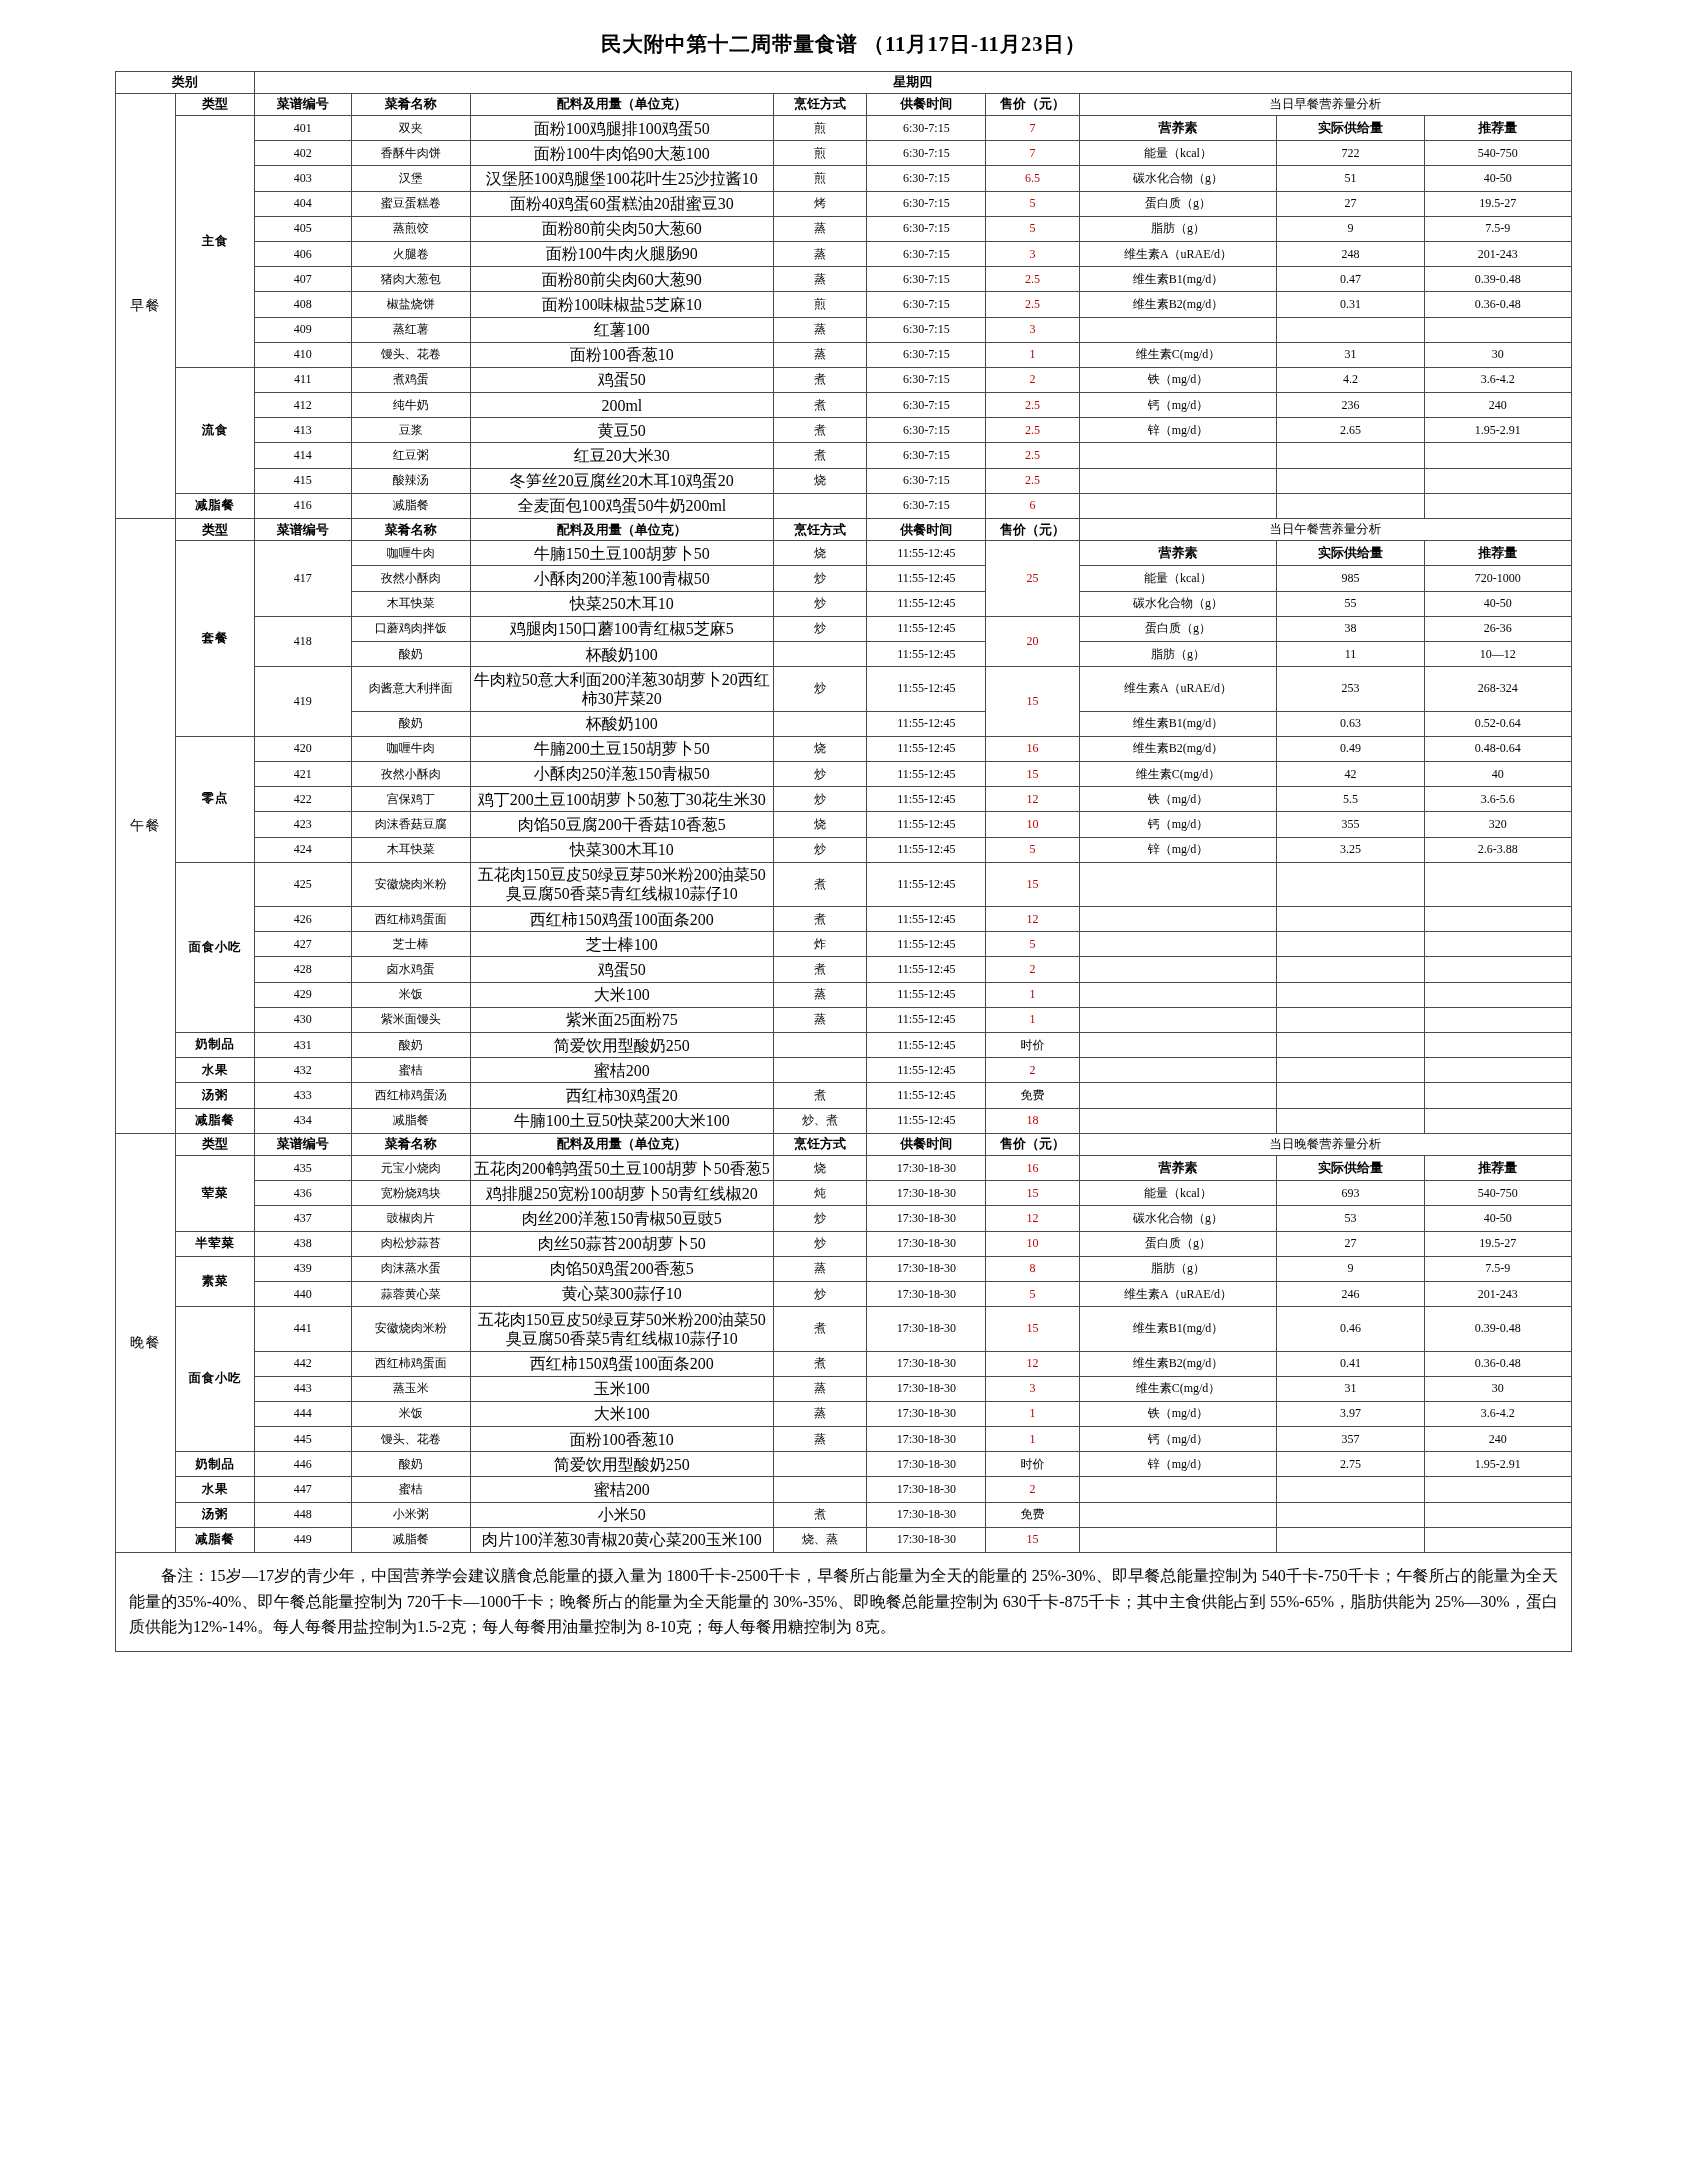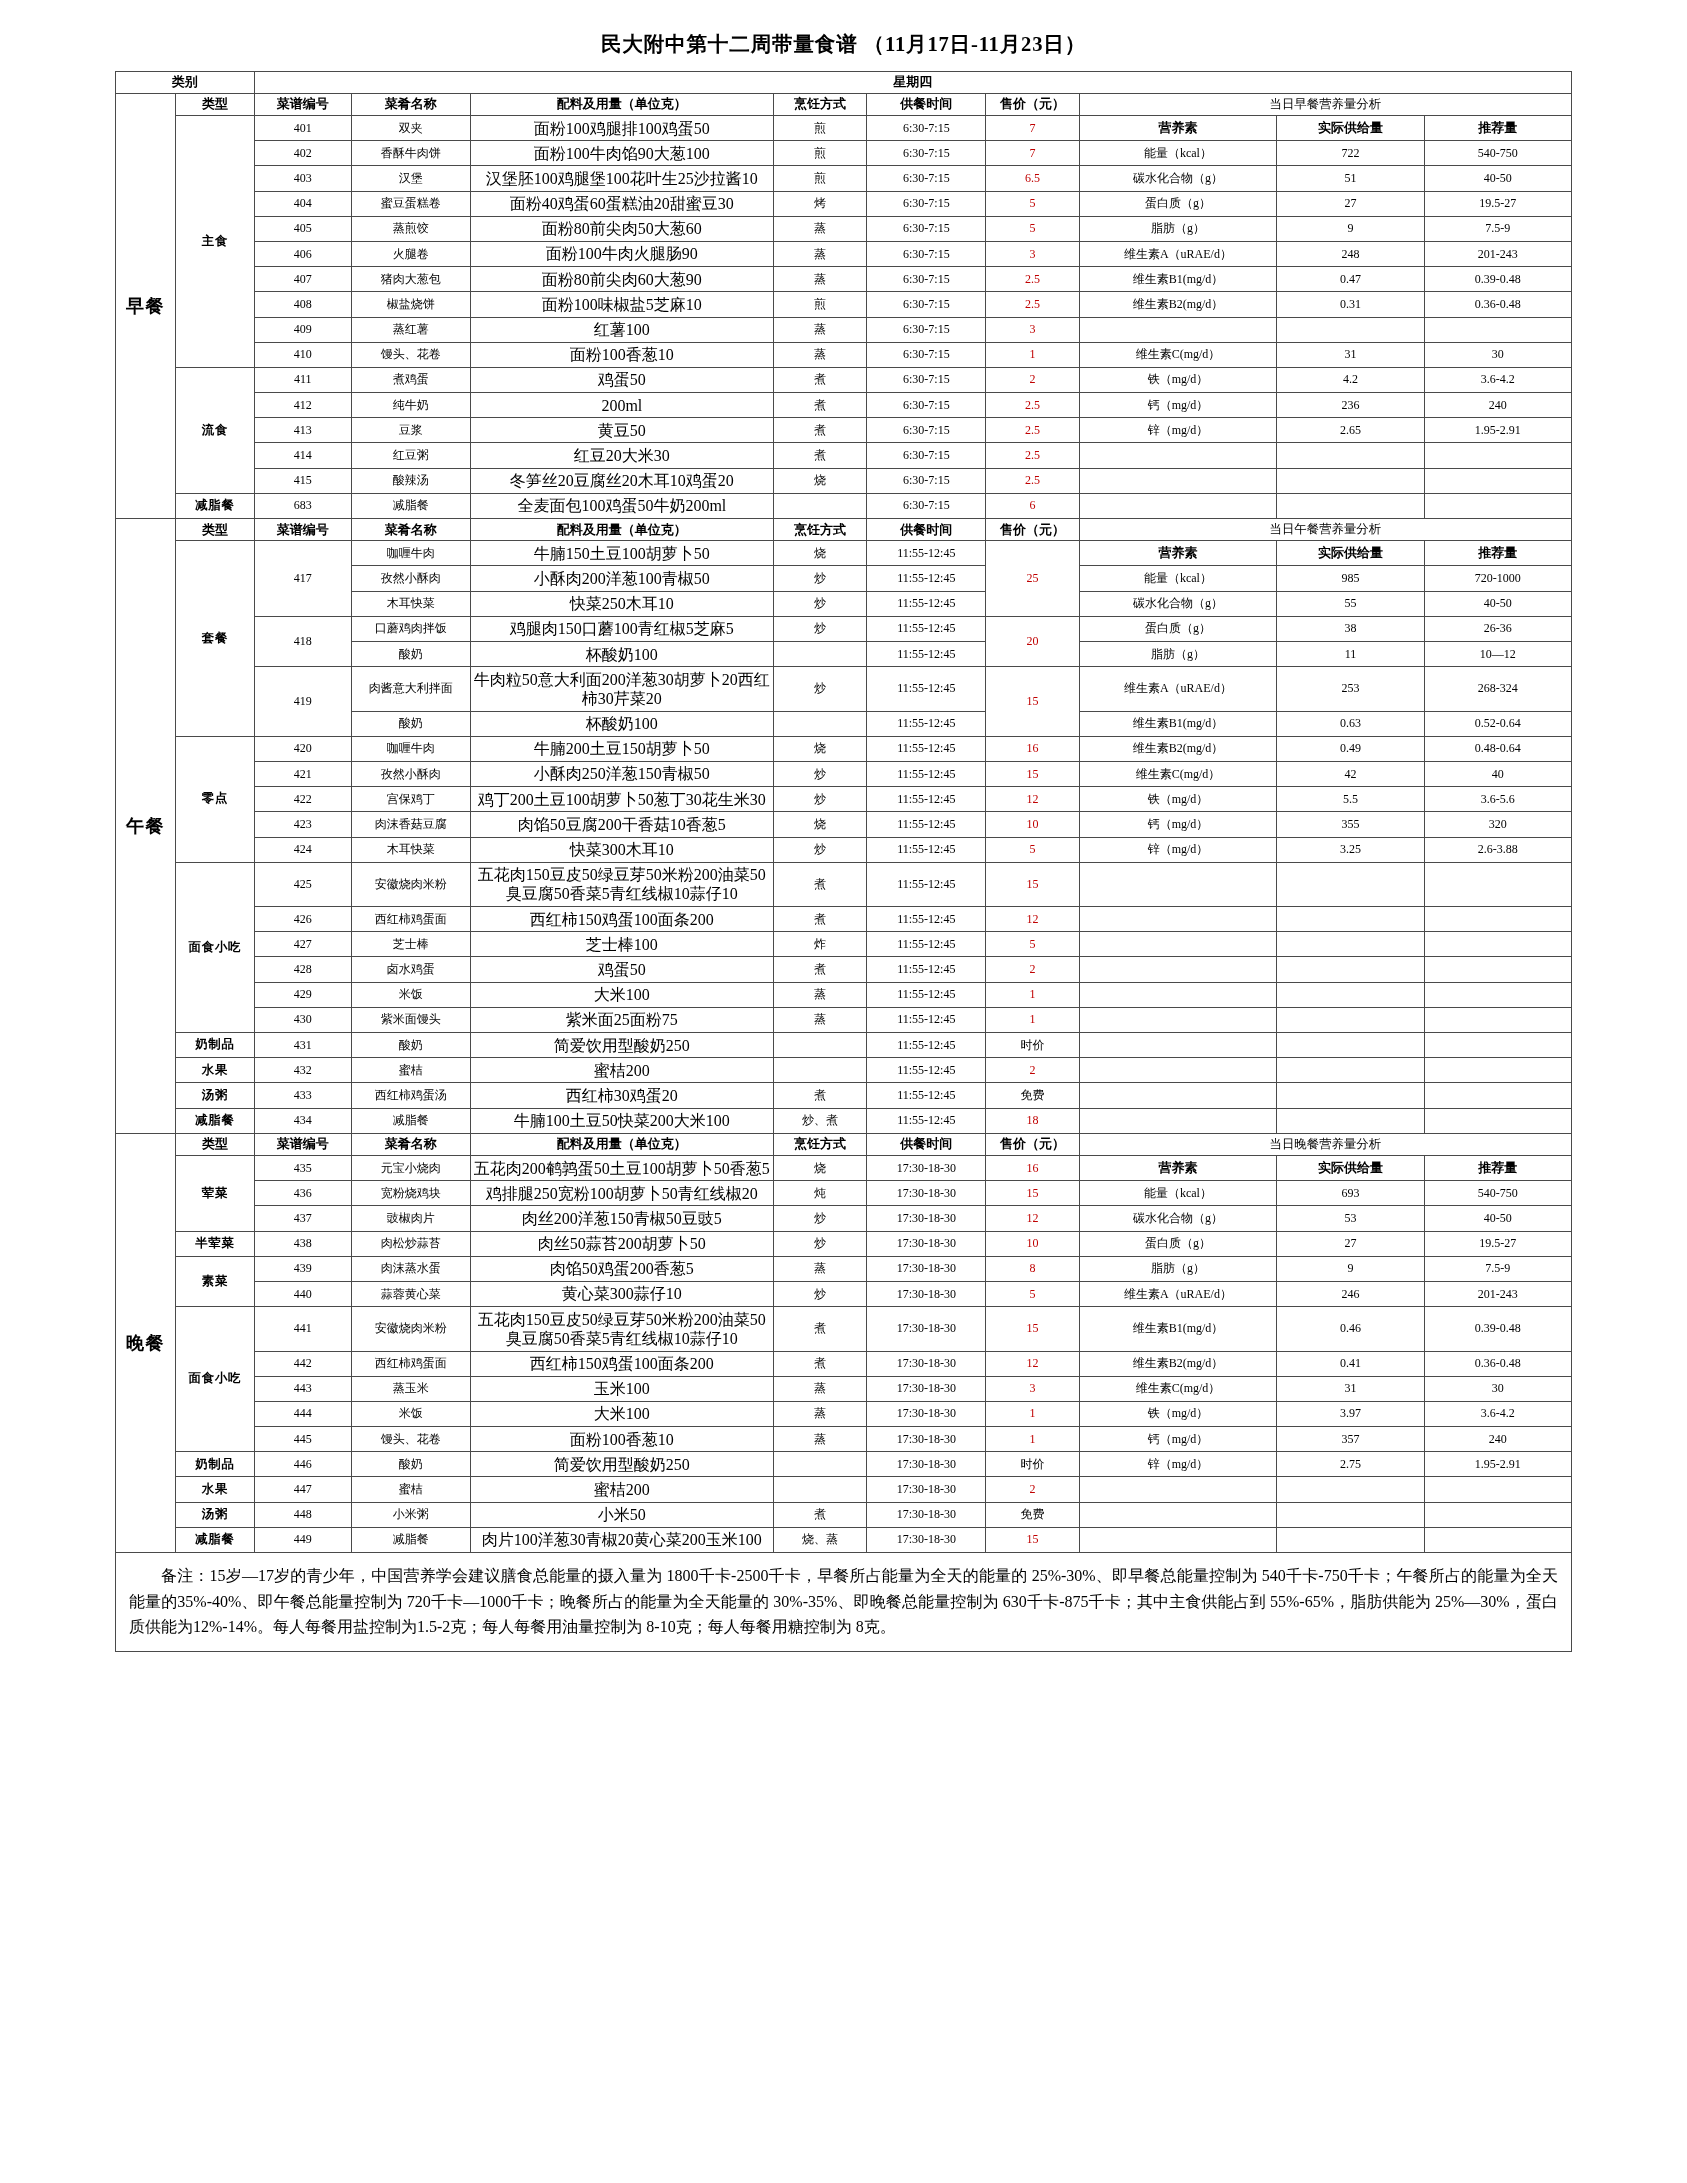--- a/index.html
+++ b/index.html
@@ -37,22 +37,22 @@
     text-align: center;
     vertical-align: middle;
     padding: 2.5px 1.6px;
     word-break: break-all;
   }
   .hdr {
     font-weight: bold;
     font-size: 13px;
   }
   .meal {
-    font-weight: bold;
-    font-size: 18px;
+    font-weight: normal;
+    font-size: 14px;
     letter-spacing: 1.6px;
   }
   .group {
     font-weight: bold;
     font-size: 12.4px;
     letter-spacing: 0.8px;
   }
   .price {
     color: #c00000;
   }
@@ -286,21 +286,21 @@
         <td>烧</td>
         <td>6:30-7:15</td>
         <td class="price">2.5</td>
         <td class="blank"></td>
         <td class="blank"></td>
         <td class="blank"></td>
       </tr>
 
       <tr>
         <td class="group">减脂餐</td>
-        <td>683</td>
+        <td>416</td>
         <td>减脂餐</td>
         <td class="ingred">全麦面包100鸡蛋50牛奶200ml</td>
         <td></td>
         <td>6:30-7:15</td>
         <td class="price">6</td>
         <td class="blank"></td>
         <td class="blank"></td>
         <td class="blank"></td>
       </tr>
 

